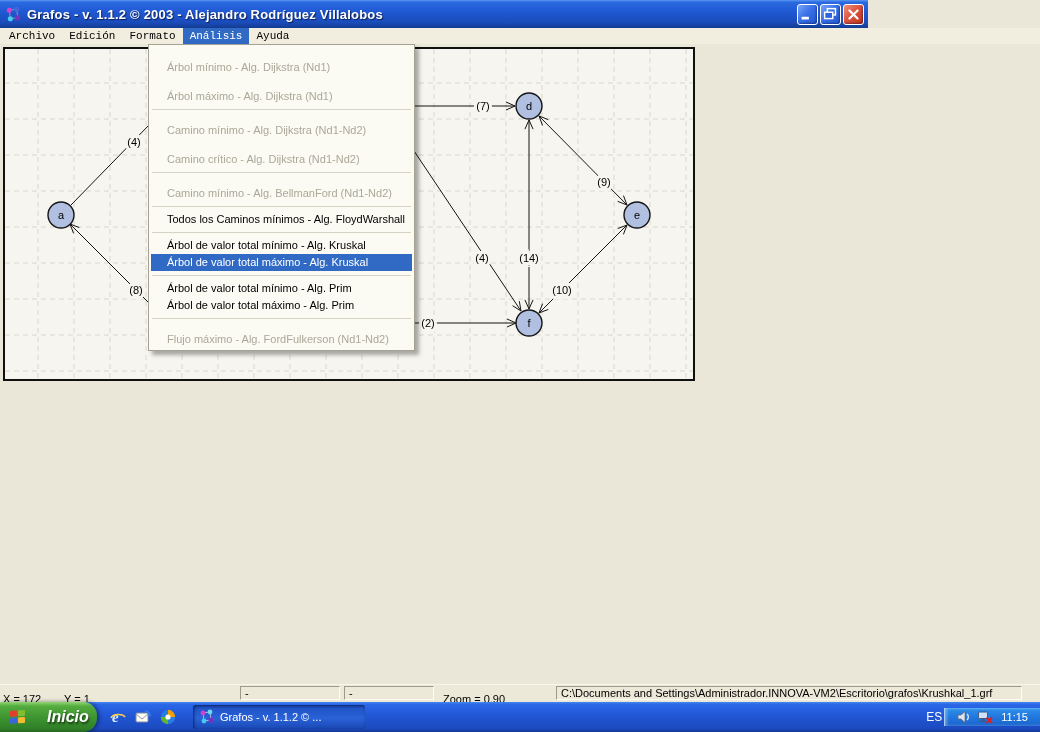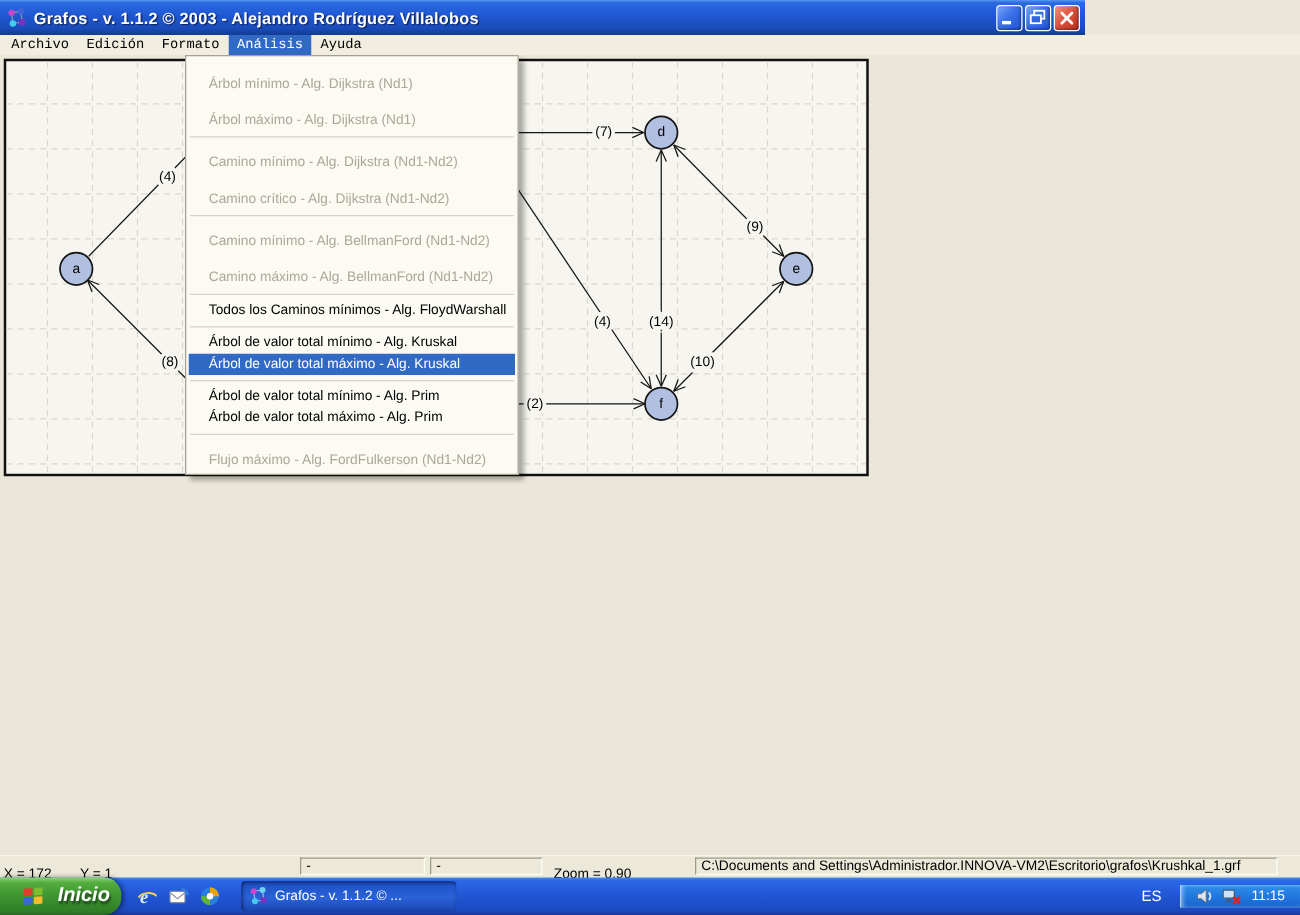--- a/index.html
+++ b/index.html
@@ -64,39 +64,38 @@
     border:1px solid;border-color:#9c9a89 #fffef4 #fffef4 #9c9a89;
     white-space:nowrap;overflow:hidden;
   }
   
   .taskbar{
     position:absolute;left:0;top:702px;width:1040px;height:30px;
     display:flex;align-items:center;
     background:linear-gradient(180deg,#4687f0 0%,#2a68e8 8%,#2257d6 45%,#1c4ac0 88%,#143896 100%);
   }
   .start-button{
-    height:30px;flex:0 0 97px;display:flex;align-items:center;gap:10px;padding-left:9px;
+    height:30px;flex:0 0 97px;display:flex;align-items:center;gap:20px;padding-left:9px;
     background:linear-gradient(180deg,#90d674 0%,#54ac3e 14%,#3e9531 50%,#2f7e27 90%,#266820 100%);
     border-radius:0 14px 14px 0;box-shadow:2px 0 4px rgba(0,0,0,.45);
     color:#fff;font-size:16px;font-weight:bold;font-style:italic;
     text-shadow:1px 2px 2px rgba(0,0,0,.55);
-    justify-content:center;
   }
   .quicklaunch{display:flex;align-items:center;gap:7px;padding:0 6px 0 12px;}
   .ql-icon{width:18px;height:18px;}
   .task-button{
     display:flex;align-items:center;gap:5px;height:24px;flex:0 0 172px;
     margin-left:10px;padding:0 6px;border-radius:3px;
     background:linear-gradient(180deg,#1d4fc2 0%,#2a62d8 55%,#1a48b4 100%);
     box-shadow:inset 1px 1px 3px rgba(0,0,30,.6);
     color:#fff;font-size:11px;white-space:nowrap;overflow:hidden;
   }
   .task-button .app-icon{width:16px;height:16px;margin:0;}
   .tb-spacer{flex:1;}
-  .lang{color:#fff;font-size:12px;margin-right:15px;}
+  .lang{color:#fff;font-size:12px;margin-right:2px;}
   .tray{
     height:18px;display:flex;align-items:center;gap:5px;padding:0 12px 0 11px;
     background:linear-gradient(180deg,#41a2f2 0%,#2b8ae8 12%,#2076dd 55%,#1a64cc 100%);
     border-left:1px solid #a8d2fa;box-shadow:inset 2px 0 3px rgba(255,255,255,.35);
     color:#fff;font-size:11px;
   }
   .tray-icon{width:16px;height:16px;}
   .clock{margin-left:3px;}
 </style>
 </head>
@@ -257,21 +256,20 @@
   </div>
 
   <div class="dropdown" id="dropdown">
       <div class="menu-entry disabled">Árbol mínimo - Alg. Dijkstra  (Nd1)</div>
       <div class="menu-entry disabled">Árbol máximo - Alg. Dijkstra (Nd1)</div>
       <div class="menu-sep"></div>
       <div class="menu-entry disabled">Camino mínimo - Alg. Dijkstra (Nd1-Nd2)</div>
       <div class="menu-entry disabled">Camino crítico - Alg. Dijkstra (Nd1-Nd2)</div>
       <div class="menu-sep"></div>
       <div class="menu-entry disabled">Camino mínimo - Alg. BellmanFord (Nd1-Nd2)</div>
-      <div class="menu-entry disabled">Camino máximo - Alg. BellmanFord (Nd1-Nd2)</div>
       <div class="menu-sep"></div>
       <div class="menu-entry normal">Todos los Caminos mínimos - Alg. FloydWarshall</div>
       <div class="menu-sep"></div>
       <div class="menu-entry normal">Árbol de valor total mínimo - Alg. Kruskal</div>
       <div class="menu-entry highlighted">Árbol de valor total máximo - Alg. Kruskal</div>
       <div class="menu-sep"></div>
       <div class="menu-entry normal">Árbol de valor total mínimo - Alg. Prim</div>
       <div class="menu-entry normal">Árbol de valor total máximo - Alg. Prim</div>
       <div class="menu-sep"></div>
       <div class="menu-entry disabled">Flujo máximo - Alg. FordFulkerson (Nd1-Nd2)</div>

